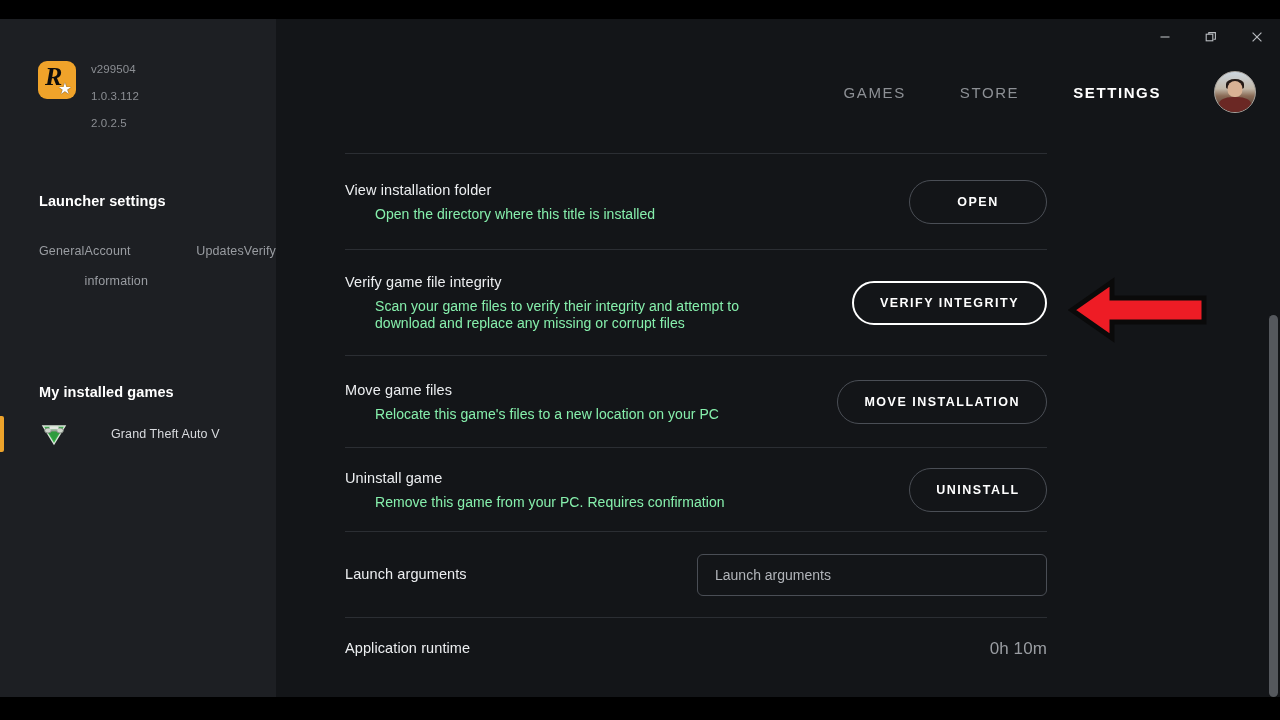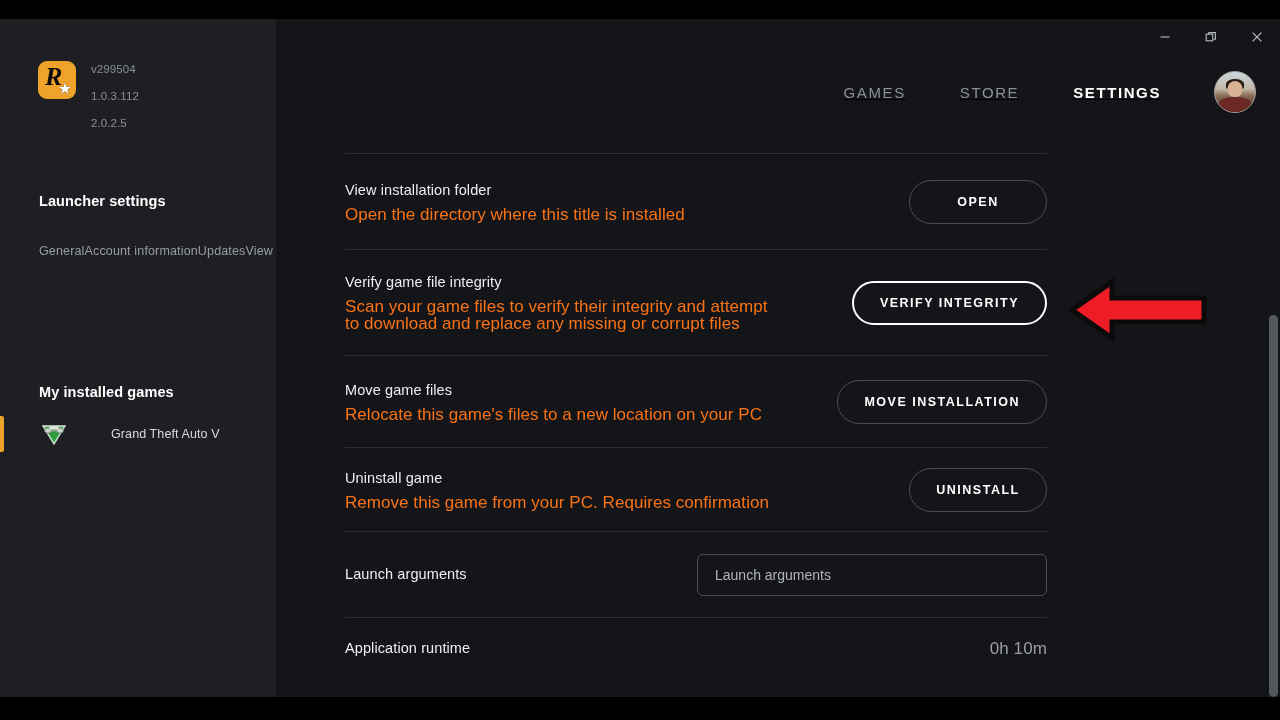--- a/index.html
+++ b/index.html
@@ -179,21 +179,20 @@
   .topnav {
     position: absolute;
     left: 0; top: 42px;
     width: 1004px;
     height: 62px;
     display: flex;
     align-items: center;
     justify-content: flex-end;
     padding-right: 24px;
     gap: 0;
-    text-decoration: underline;
   }
   .topnav-item {
     font-size: 15px;
     letter-spacing: 1.6px;
     color: #8d9095;
     padding: 0 27px;
     cursor: pointer;
     font-weight: normal;
   }
   .topnav-item.active {
@@ -258,24 +257,25 @@
     max-width: 440px;
     justify-content: space-between;
   }
   .srow-title {
     font-size: 14.5px;
     color: #eceef0;
     letter-spacing: 0.1px;
     line-height: 19px;
   }
   .srow-sub {
-    font-size: 17px;
-    color: #f97316;
+    font-size: 14px;
+    color: #86efac;
     line-height: 17px;
     letter-spacing: 0.05px;
+    margin-left: 30px;
   }
 
   .pill-btn {
     flex: none;
     height: 44px;
     min-width: 138px;
     padding: 0 26px;
     border-radius: 22px;
     border: 1px solid #4a4e55;
     background: transparent;
@@ -369,21 +369,21 @@
           <span class="version-line">2.0.2.5</span>
         </div>
       </div>
 
       <div class="side-heading launcher">Launcher settings</div>
 
       <div class="nav-list">
         <div class="nav-item">General</div>
         <div class="nav-item">Account information</div>
         <div class="nav-item">Updates</div>
-        <div class="nav-item">View</div>
+        <div class="nav-item">Verify</div>
       </div>
 
       <div class="side-heading installed">My installed games</div>
 
       <div class="game-list">
         <div class="game-item">
           <div class="active-bar"></div>
           <div class="gta-icon">
             <svg width="28" height="24" viewBox="0 0 28 24">
               <path d="M3 4 L25 4 L14 22 Z" fill="#39b54a" stroke="#d9e3d9" stroke-width="1.4"></path>

